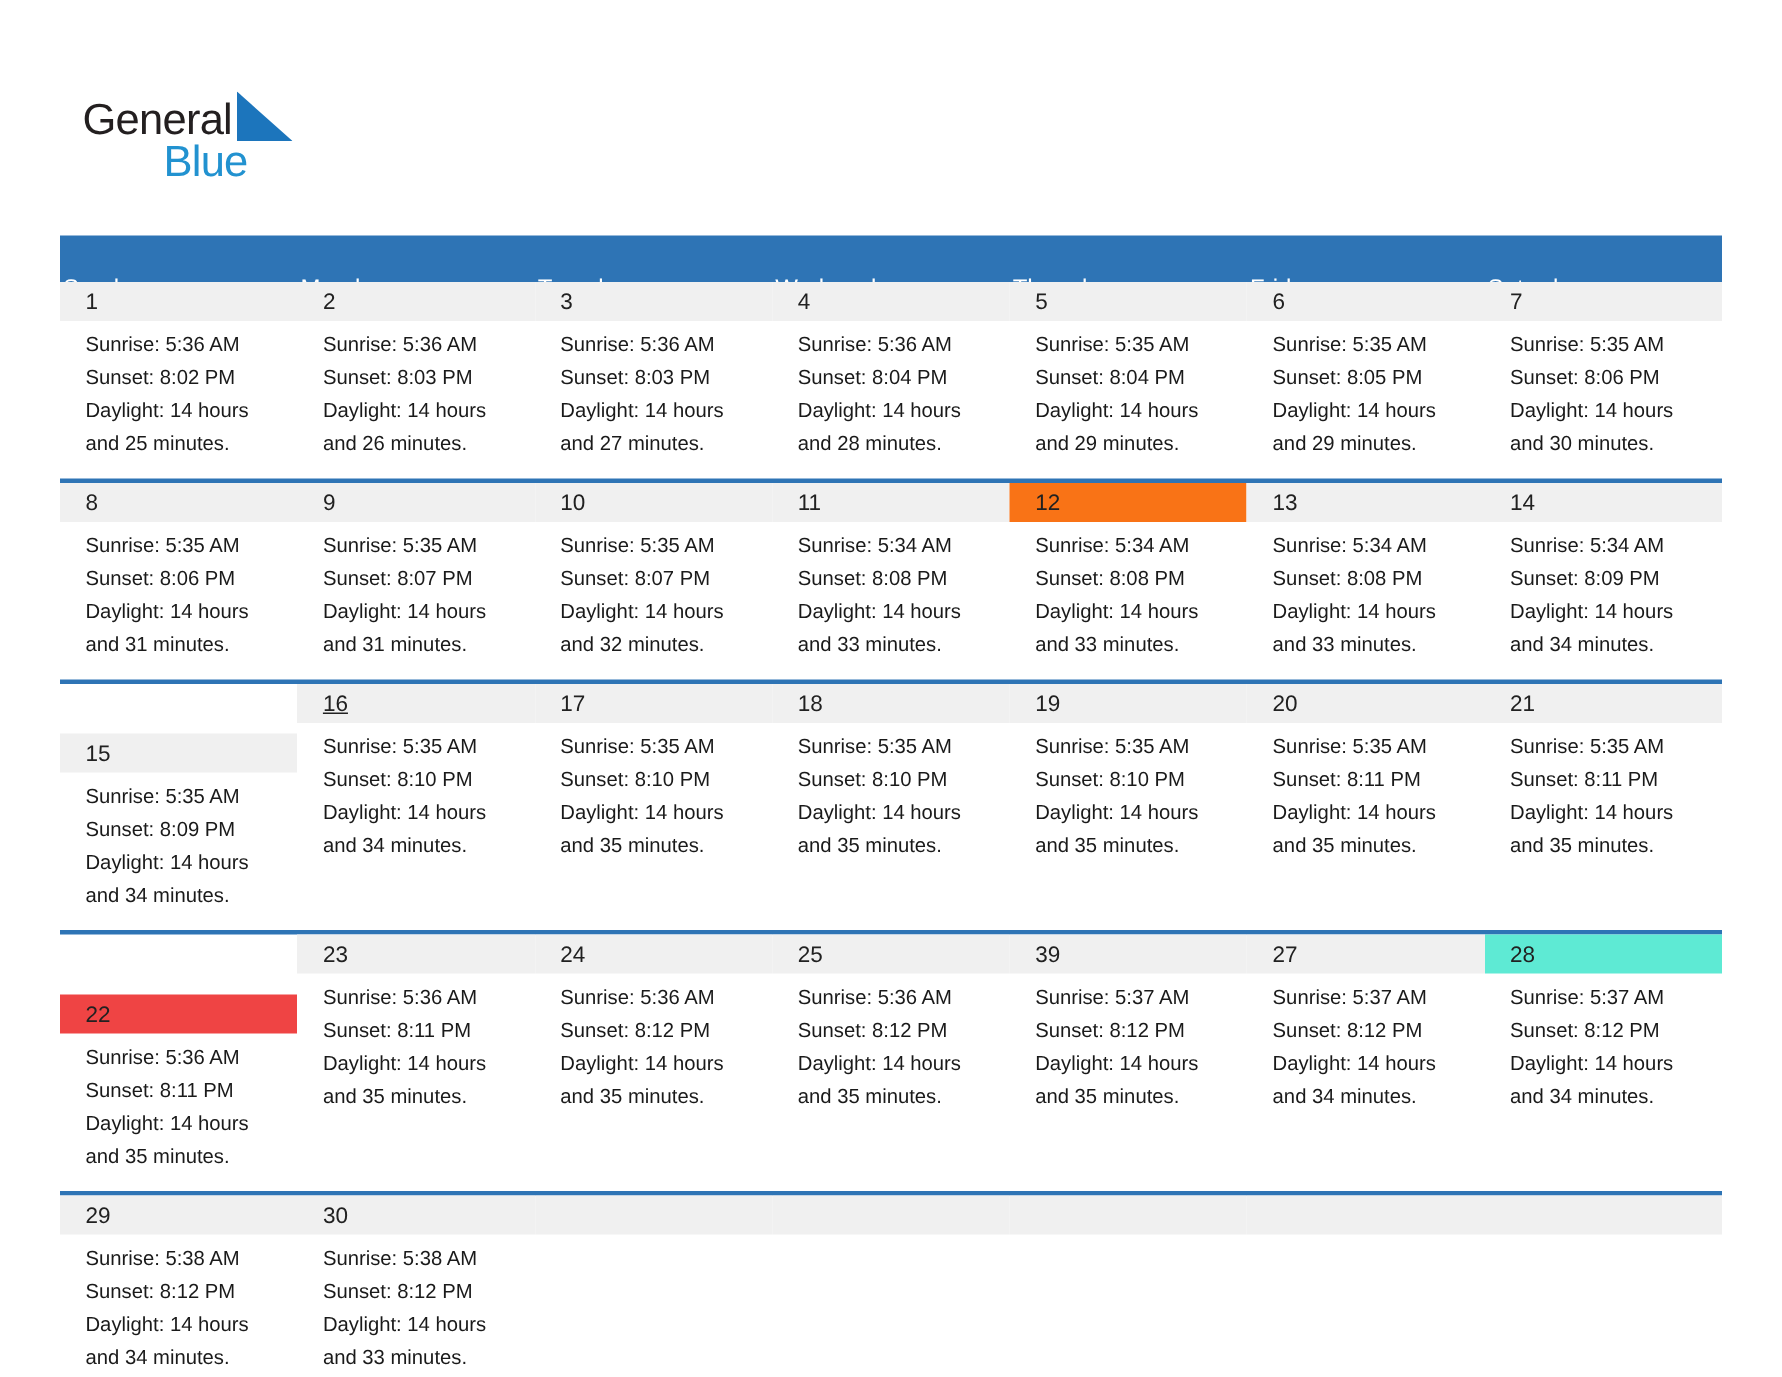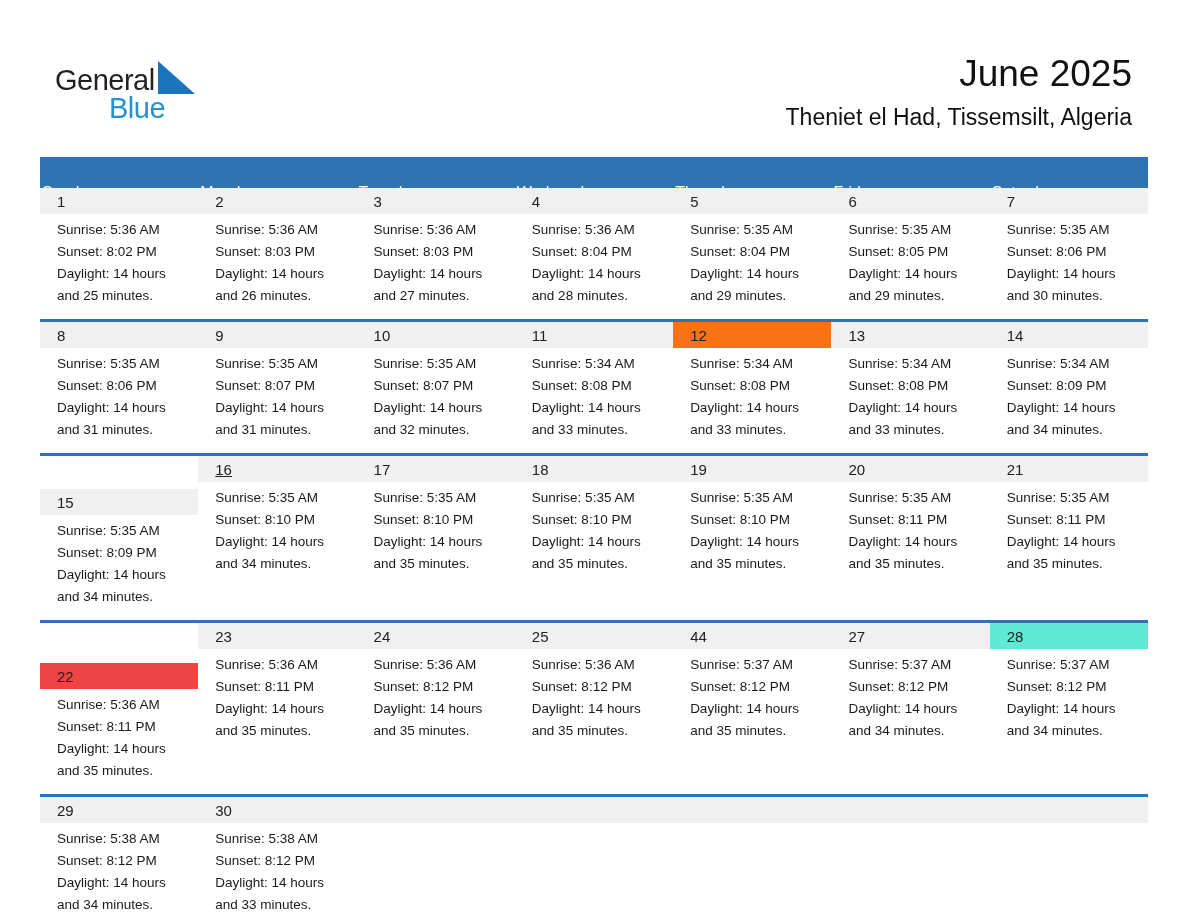--- a/index.html
+++ b/index.html
@@ -38,24 +38,20 @@
   <div class="brand">
     <span class="general" style="color: rgb(35, 31, 32);">General</span>
     <span class="tri">
       <svg width="37" height="33" viewBox="0 0 37 33">
         <polygon id="logo-tri-poly" points="0,0 0,33 37,33" fill="#1C75BC"></polygon>
       </svg>
     </span>
     <span class="blue-word" style="color: rgb(34, 146, 208);">Blue</span>
   </div>
 
-  <div class="titles">
-    <div class="month-title">June 2025</div>
-    <div class="location">Theniet el Had, Tissemsilt, Algeria</div>
-  </div>
 
   <div class="calendar">
     <div class="weekday-row" id="weekday-row" style="background: rgb(46, 116, 181);">
         <div class="weekday-cell">Sunday</div>
         <div class="weekday-cell">Monday</div>
         <div class="weekday-cell">Tuesday</div>
         <div class="weekday-cell">Wednesday</div>
         <div class="weekday-cell">Thursday</div>
         <div class="weekday-cell">Friday</div>
         <div class="weekday-cell">Saturday</div>
@@ -287,21 +283,21 @@
           <div class="day-cell">
             <div class="day-num" style="background: rgb(240, 240, 240);">25</div>
             <div class="day-info">
               <div>Sunrise: 5:36 AM</div>
               <div>Sunset: 8:12 PM</div>
               <div>Daylight: 14 hours</div>
               <div>and 35 minutes.</div>
             </div>
           </div>
           <div class="day-cell">
-            <div class="day-num" style="background: rgb(240, 240, 240);">44</div>
+            <div class="day-num" style="background: rgb(240, 240, 240);">39</div>
             <div class="day-info">
               <div>Sunrise: 5:37 AM</div>
               <div>Sunset: 8:12 PM</div>
               <div>Daylight: 14 hours</div>
               <div>and 35 minutes.</div>
             </div>
           </div>
           <div class="day-cell">
             <div class="day-num" style="background: rgb(240, 240, 240);">27</div>
             <div class="day-info">

